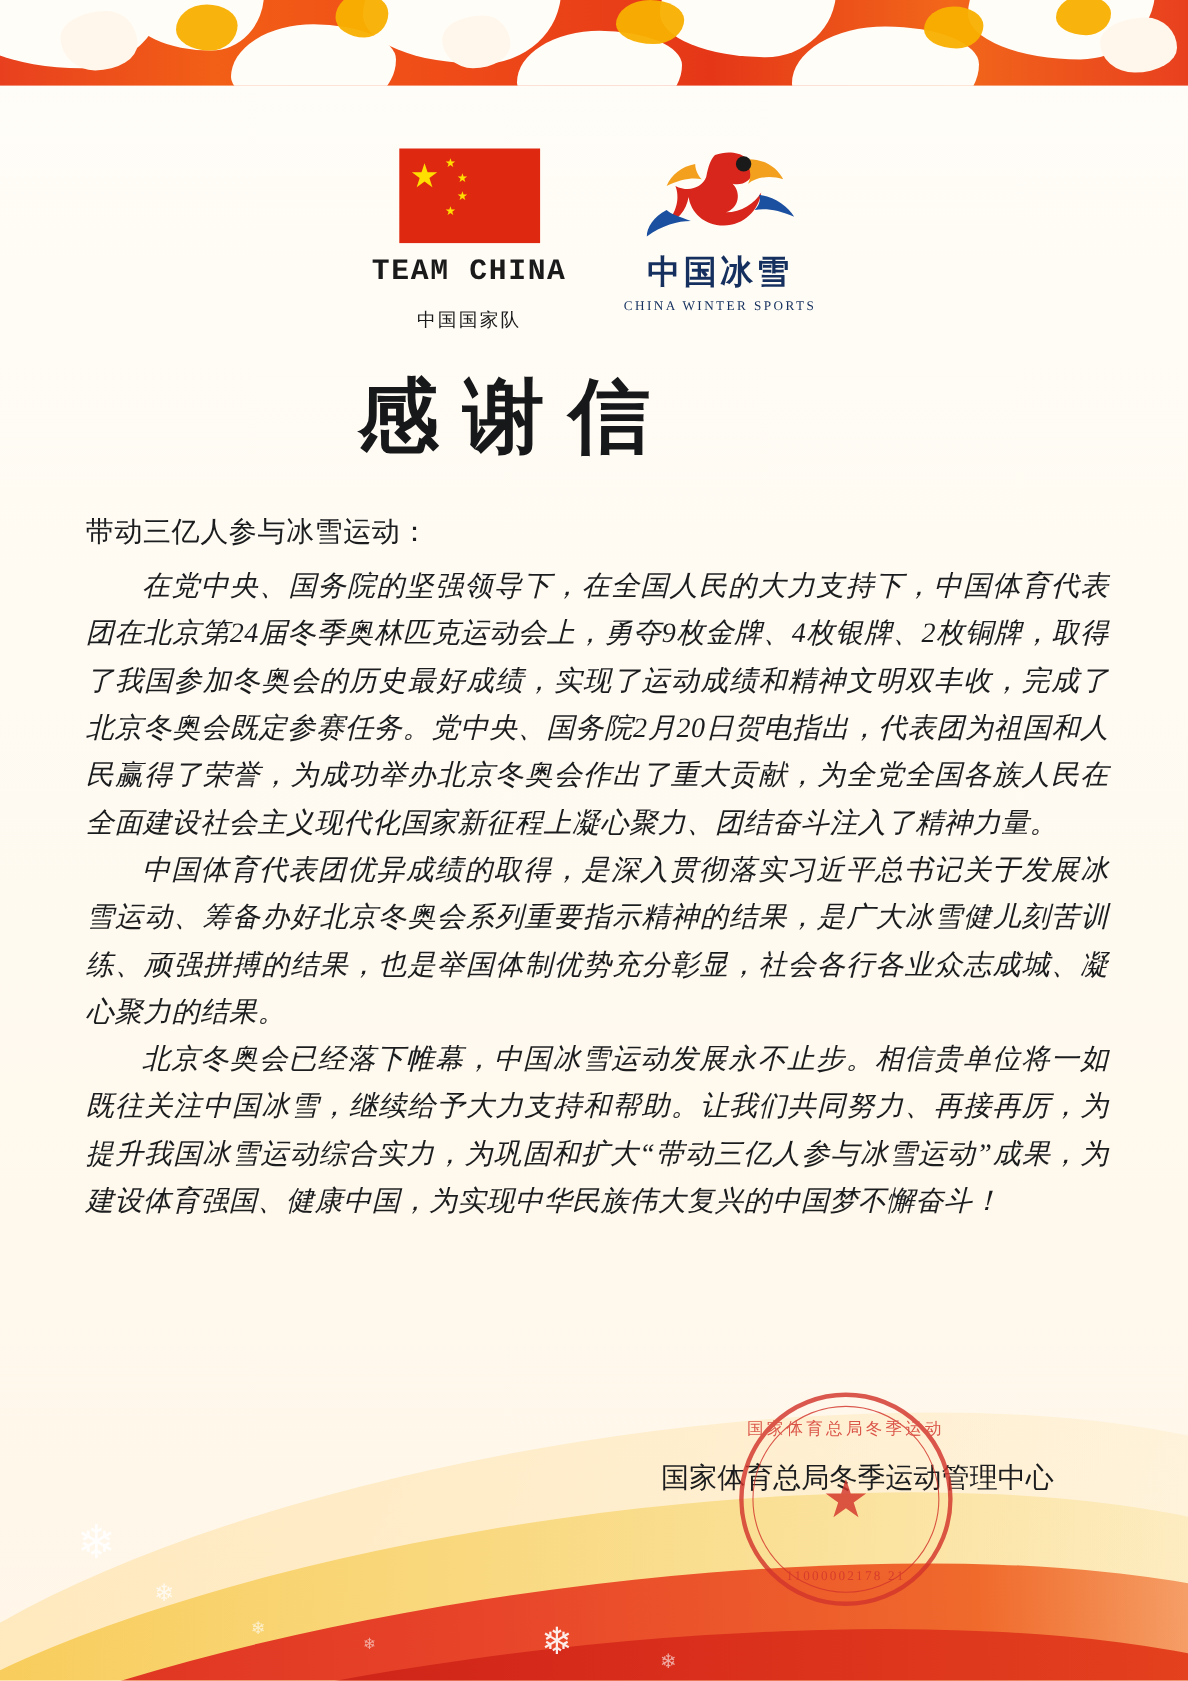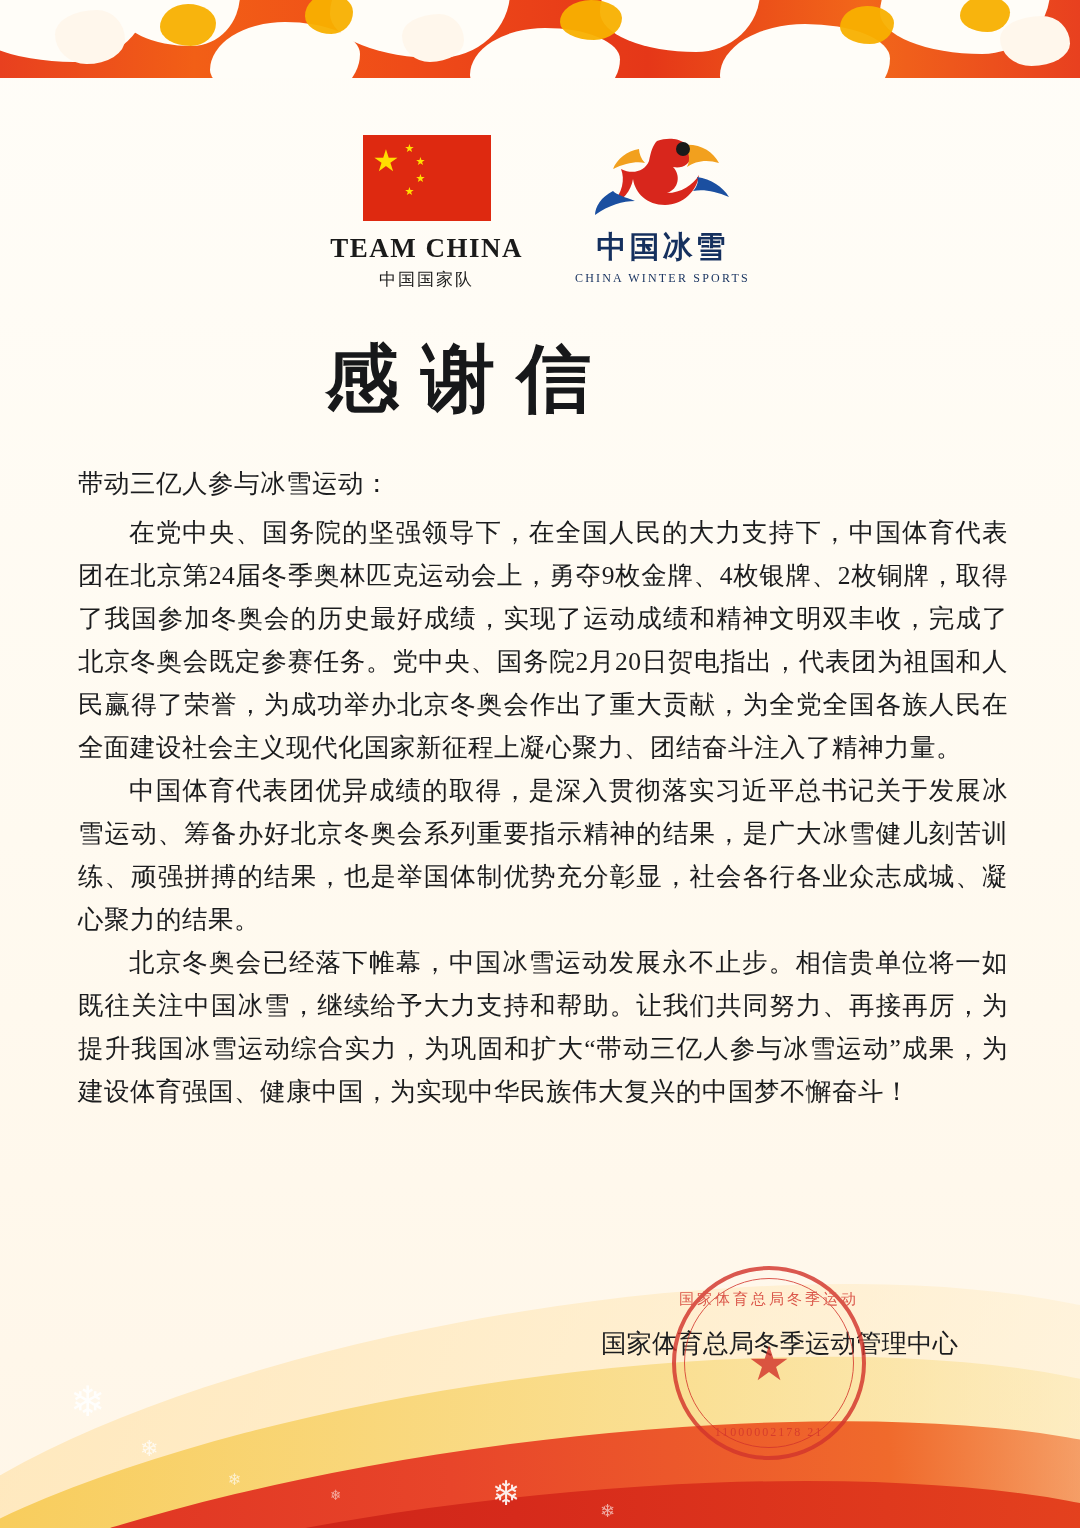--- a/index.html
+++ b/index.html
@@ -119,32 +119,32 @@
     color: #ffde00;
     font-family: "DejaVu Sans", sans-serif;
     line-height: 1;
   }
   .flag .big { font-size: 30px; left: 10px; top: 11px; }
   .flag .s1 { font-size: 11px; left: 42px; top: 8px; }
   .flag .s2 { font-size: 11px; left: 53px; top: 21px; }
   .flag .s3 { font-size: 11px; left: 53px; top: 38px; }
   .flag .s4 { font-size: 11px; left: 42px; top: 51px; }
   .team-en {
-    font-family: Liberation Serif, serif;
+    font-family: Liberation Mono, monospace;
     font-weight: bold;
     font-size: 27px;
     letter-spacing: 1.5px;
     color: #1a1a1a;
   }
   .team-cn {
     font-family: "Liberation Sans", sans-serif;
     font-size: 17px;
     letter-spacing: 2px;
     color: #1a1a1a;
-    margin-top: 4px;
+    margin-top: 16px;
     text-align: center;
   }
   .ws-mark {
     width: 150px; height: 84px;
     position: relative;
     margin: 0 auto 8px auto;
   }
   .ws-cn {
     font-family: "Liberation Serif", serif;
     font-weight: bold;
@@ -183,20 +183,21 @@
     font-size: 25.5px;
     line-height: 43px;
     color: #1b1c1e;
     letter-spacing: .5px;
   }
   .salutation { margin: 0 0 6px 0; }
   .para {
     margin: 0;
     text-indent: 2em;
     text-align: justify;
+    font-style: italic;
   }
 
   
   .signature {
     position: absolute;
     right: 122px;
     top: 1320px;
     text-align: right;
     font-size: 25.5px;
     line-height: 48px;

